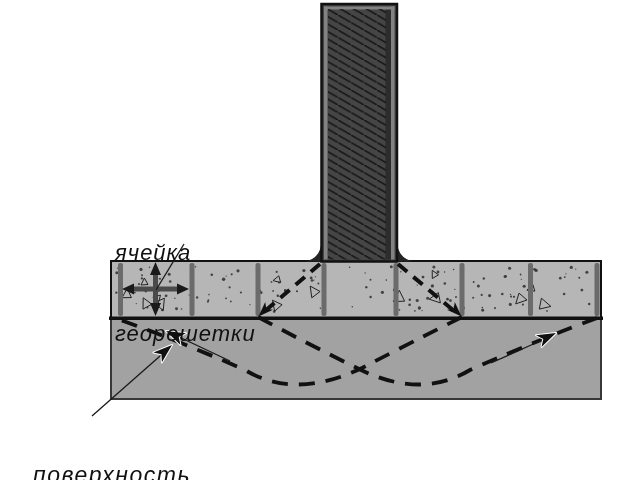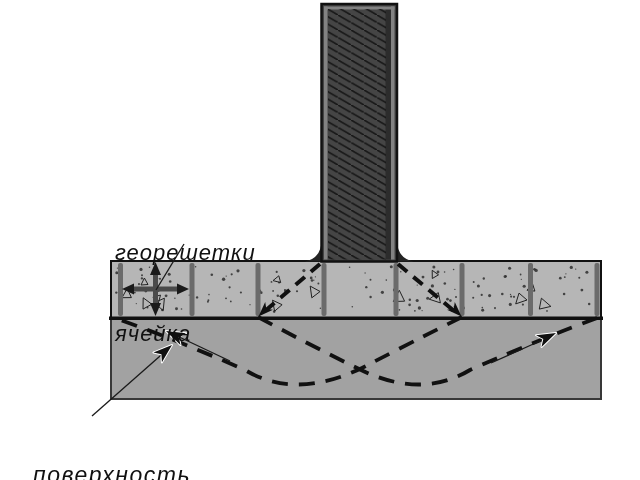--- a/index.html
+++ b/index.html
@@ -252,22 +252,22 @@
 
       <line class="leader" x1="230" y1="361" x2="175" y2="335"></line>
       <polygon class="dart-outlined" points="0,0 -19,6.5 -14,0 -19,-6.5" transform="translate(166,331) rotate(-155)"></polygon>
 
       <line class="leader" x1="491" y1="363" x2="549" y2="337"></line>
       <polygon class="dart-outlined" points="0,0 -19,6.5 -14,0 -19,-6.5" transform="translate(556,333) rotate(-25)"></polygon>
     </g>
   </svg>
 
   <div class="lbl" id="cell-label">
+    <div>ячейка</div>
     <div>георешетки</div>
-    <div>ячейка</div>
   </div>
 
   <div class="lbl" id="shear-label">
     <div>поверхность</div>
     
   </div>
 
   <div class="lbl" id="caption">
     <div>Рис. 2   Схема увеличения сопротивления</div>
     

